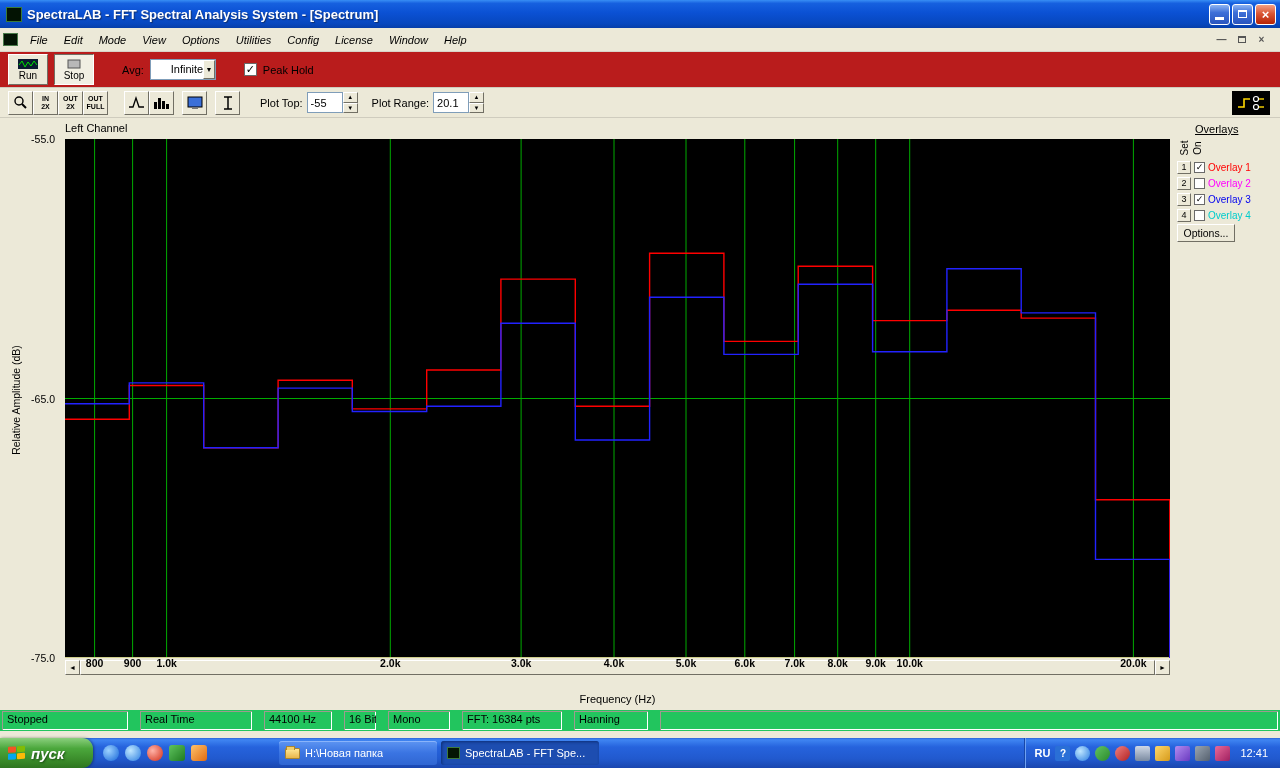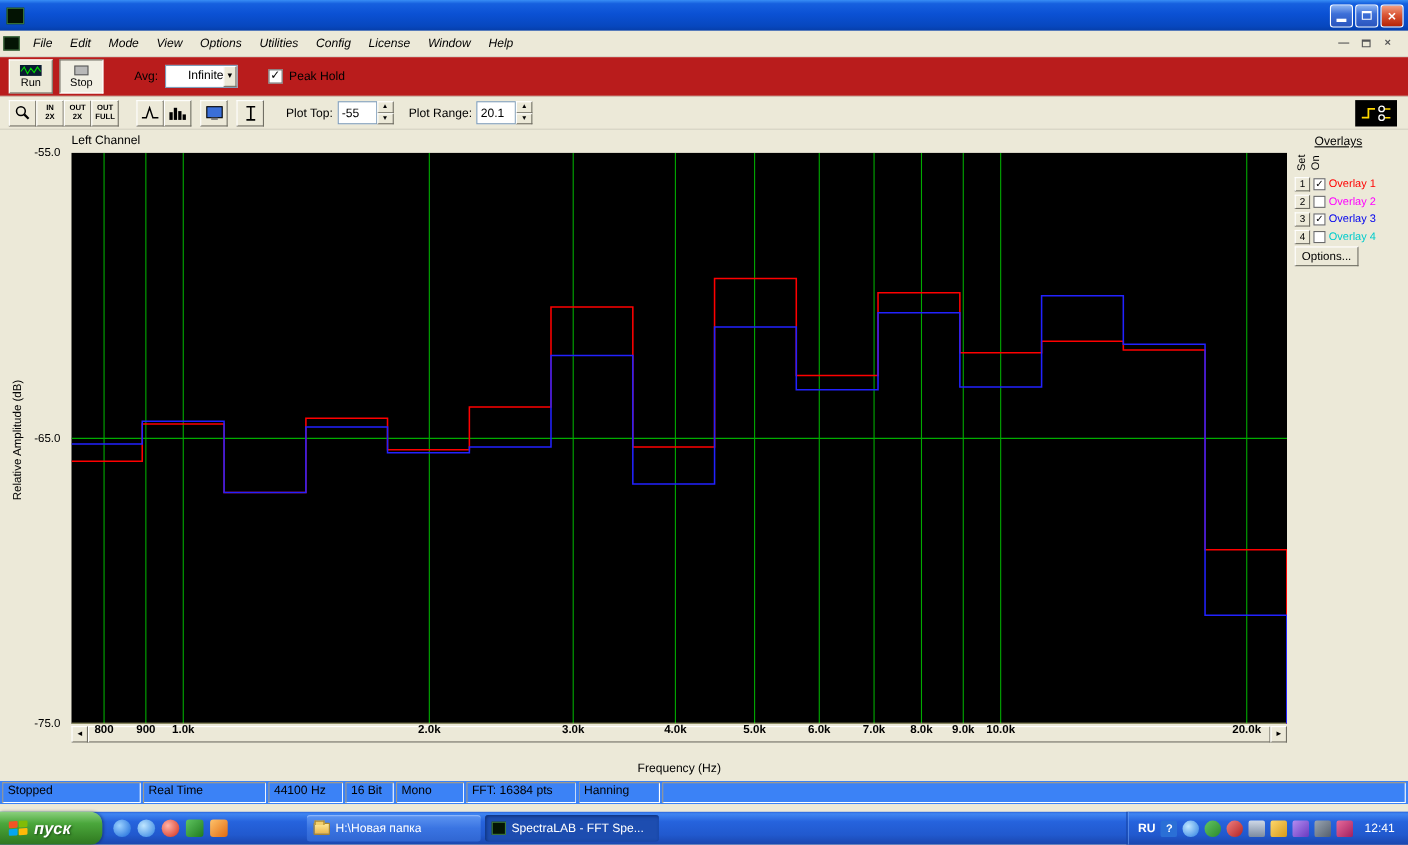--- a/index.html
+++ b/index.html
@@ -69,24 +69,24 @@
   .ov-panel { position:absolute; left:1175px; top:0; width:105px; height:592px; }
   .ov-title { position:absolute; top:5px; left:20px; font-size:11px; text-decoration:underline; }
   .ov-rot { position:absolute; font-size:10px; transform:translate(-50%,-50%) rotate(-90deg); white-space:nowrap; }
   .ov-row { position:absolute; left:2px; display:flex; align-items:center; gap:3px; height:14px; }
   .ov-num { width:14px; height:13px; font-size:9px; display:flex; align-items:center; justify-content:center; }
   .ov-cb { width:11px; height:11px; background:#fff; border:1px solid #6a6a6a; font-size:9px; line-height:9px; text-align:center; color:#000; }
   .ov-label { font-size:10px; }
   .ov-options { position:absolute; left:2px; top:106px; width:58px; height:18px; font-size:10.5px; display:flex; align-items:center; justify-content:center; }
 
   
-  .statusbar { height:21px; background:#3b82f6; display:flex; padding:1px 2px; gap:2px; }
+  .statusbar { height:21px; background:#22c55e; display:flex; padding:1px 2px; gap:12px; }
   .sb-cell { box-shadow:inset 1px 1px 0 #9e9a8e, inset -1px -1px 0 #fff; font-size:11px; padding:2px 0 0 5px; color:#000; overflow:hidden; white-space:nowrap; }
   .sb-cell:nth-child(1){width:126px} .sb-cell:nth-child(2){width:112px} .sb-cell:nth-child(3){width:68px}
-  .sb-cell:nth-child(4){width:44px} .sb-cell:nth-child(5){width:62px} .sb-cell:nth-child(6){width:100px}
+  .sb-cell:nth-child(4){width:32px} .sb-cell:nth-child(5){width:62px} .sb-cell:nth-child(6){width:100px}
   .sb-cell:nth-child(7){width:74px} .sb-cell:nth-child(8){flex:1}
   .frame-strip { height:7px; background:#ECE9D8; }
 
   
   .taskbar { height:30px; background:linear-gradient(180deg,#2A64D8 0%,#3F85F2 6%,#2663DD 30%,#2159CE 70%,#1A46AE 100%);
     display:flex; align-items:center; }
   .start-btn { height:30px; width:93px; background:linear-gradient(180deg,#8BD07E 0%,#4BA73C 35%,#378627 80%,#2E7520 100%);
     border-radius:0 11px 11px 0; display:flex; align-items:center; padding-left:7px; gap:5px;
     box-shadow:1px 0 3px rgba(0,0,0,.4); }
   .start-text { color:#fff; font-size:15px; font-weight:bold; font-style:italic; text-shadow:1px 1px 2px #1c4d14; }
@@ -106,20 +106,21 @@
   .tray-icon { width:15px; height:15px; border-radius:2px; }
   .tray-clock { color:#fff; font-size:11px; margin-left:5px; }
 </style>
 </head>
 <body>
 
 <div class="window">
 
   <div class="titlebar">
     <span class="title-icon"></span>
+    <span class="title-text">SpectraLAB - FFT Spectral Analysis System - [Spectrum]</span>
     <span class="tb-btns">
       <span class="tb-btn">
           <span class="glyph-min"></span>
         </span>
       <span class="tb-btn">
           <span class="glyph-restore"></span>
         </span>
       <span class="tb-btn close">
           <span>×</span>
         </span>

